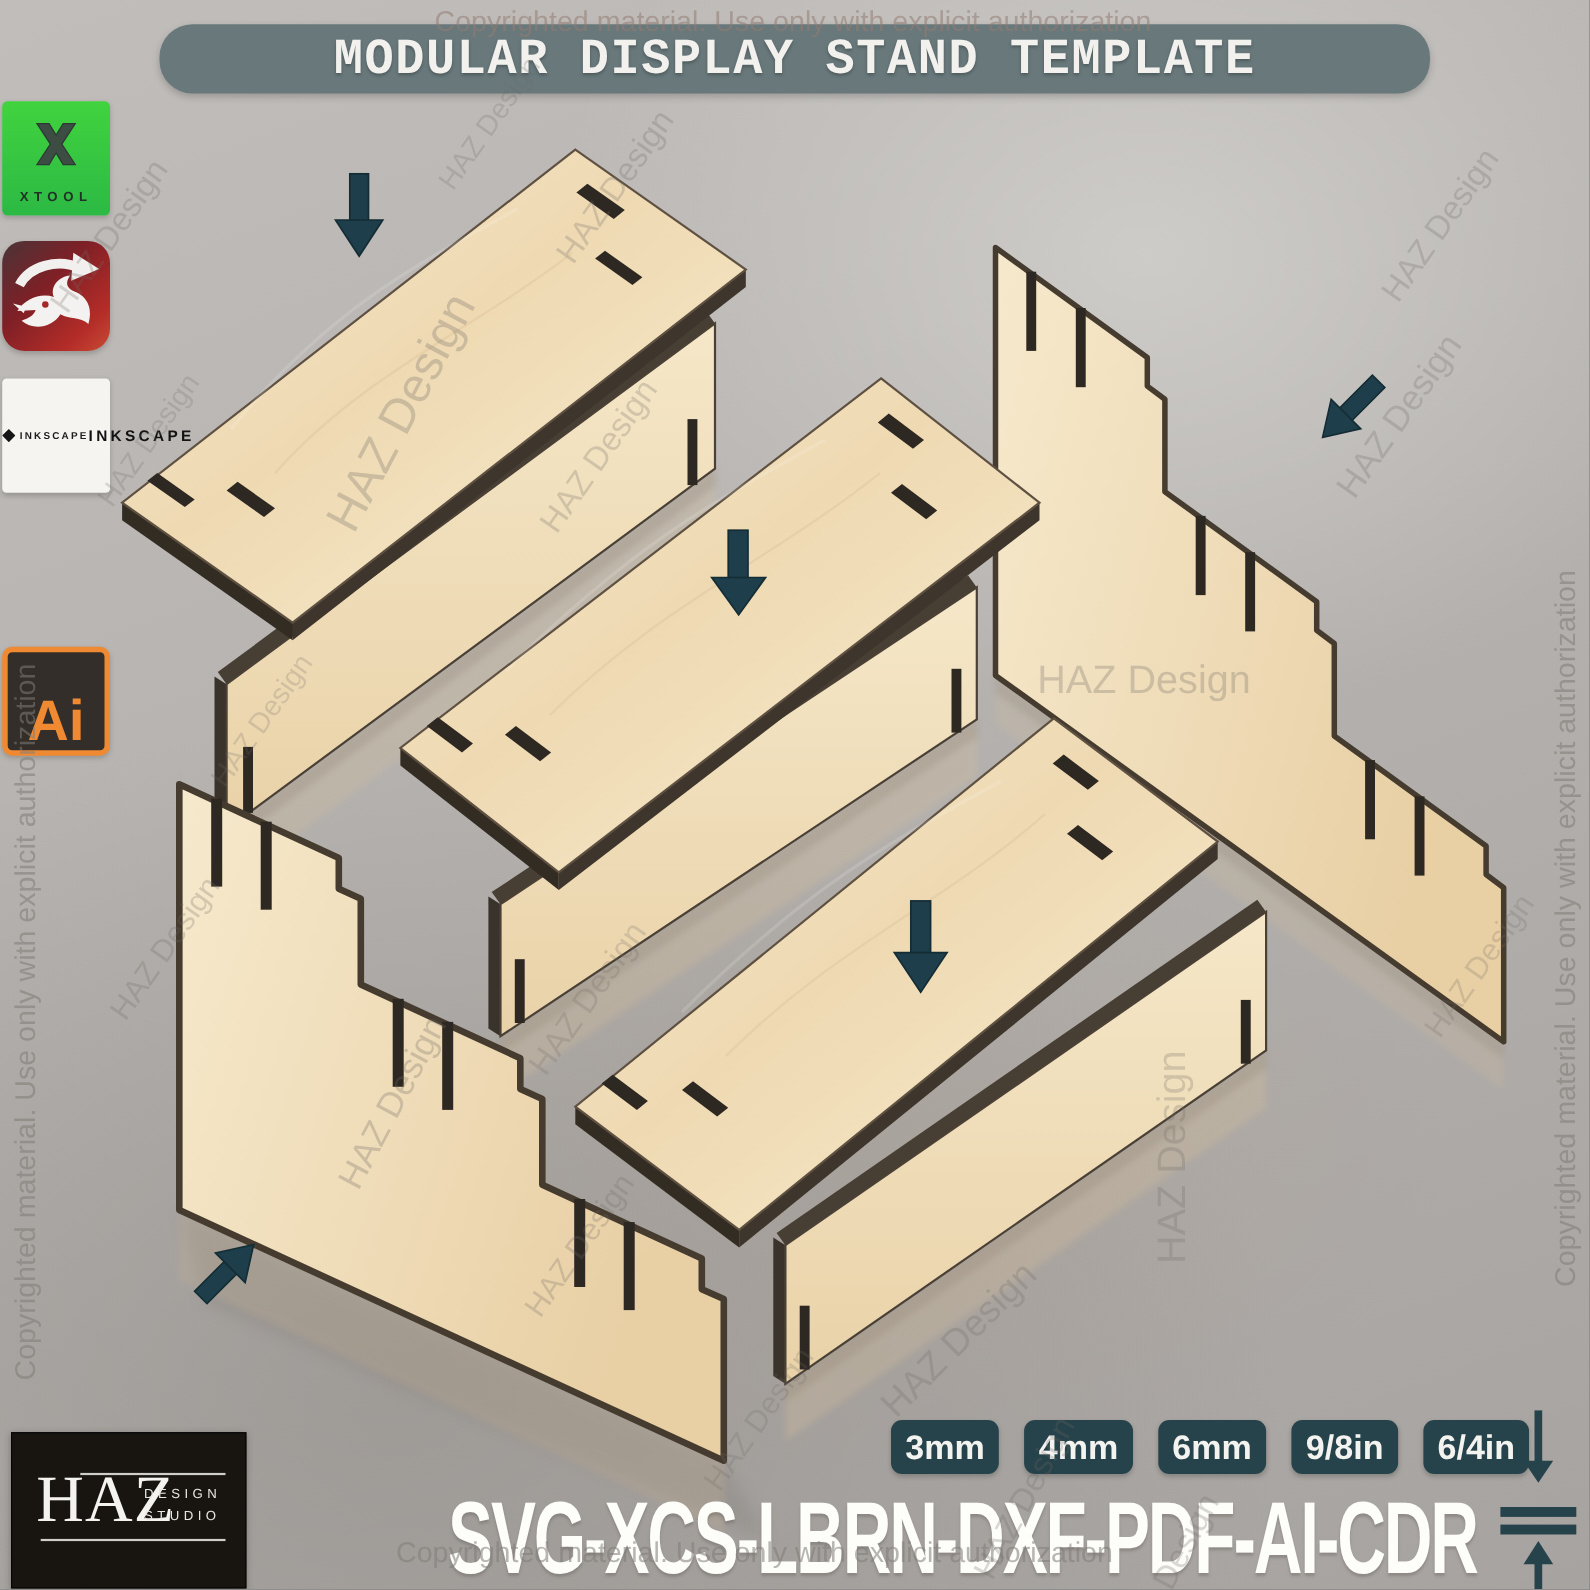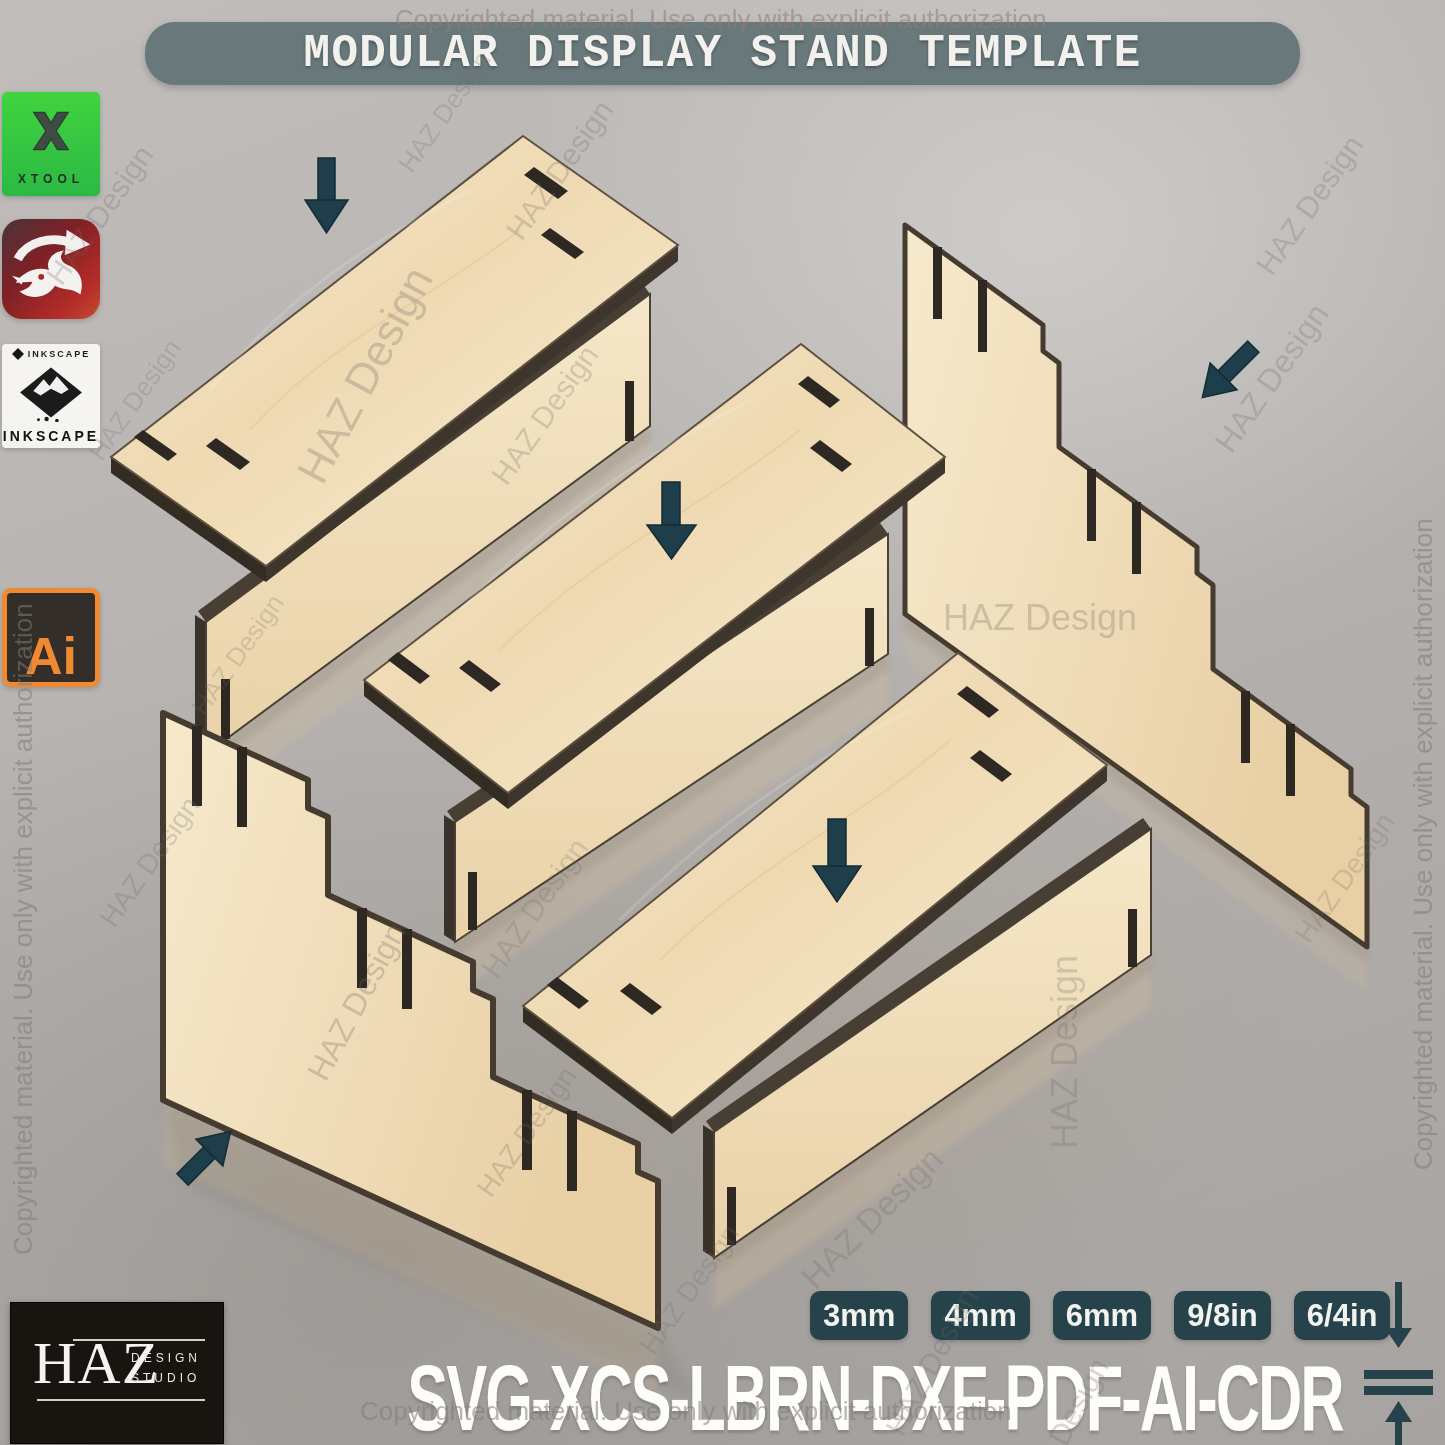--- a/index.html
+++ b/index.html
@@ -25,21 +25,21 @@
     transform:scaleX(.96);text-shadow:0 2px 3px rgba(30,35,35,.35);
   }
   
   .appicon{position:absolute;left:2px;width:98px;box-shadow:0 2px 5px rgba(50,50,50,.25);}
   .xtool{top:92px;height:104px;background:linear-gradient(180deg,#41d33f,#2cb944);border-radius:5px;
     display:flex;flex-direction:column;align-items:center;justify-content:center;}
   .xtool .xlabel{font-size:12px;font-weight:bold;letter-spacing:5px;color:#223029;margin-top:12px;}
   .lightburn{top:219px;height:100px;border-radius:20px;
     background:linear-gradient(135deg,#4a3438 0%,#7e2026 40%,#b32c28 78%,#c84b34 100%);}
   .inkscape{top:344px;height:104px;background:#f5f4f1;border-radius:4px;
-    display:flex;flex-direction:column;align-items:center;justify-content:space-between;padding:4px 0;box-sizing:border-box;}
+    display:flex;flex-direction:row;align-items:center;justify-content:space-between;padding:4px 0;box-sizing:border-box;}
   .ink-top{display:flex;align-items:center;gap:4px;font-size:9px;font-weight:bold;letter-spacing:2px;color:#1c1c1c;}
   .ink-bottom{font-size:14px;font-weight:bold;letter-spacing:3px;color:#121212;}
   .glowforge{top:468px;height:100px;background:#45b4c3;border-radius:3px;
     display:flex;flex-direction:column;align-items:center;justify-content:center;}
   .glowforge .gflabel{color:#fff;font-size:20px;margin-top:-2px;}
   .glowforge sup{font-size:8px;}
   .adobe-ai{top:588px;height:99px;background:#332e29;border:5px solid #ef8a33;border-radius:9px;box-sizing:border-box;
     display:flex;align-items:flex-end;justify-content:center;}
   .adobe-ai span{color:#ef8a33;font-size:52px;font-weight:bold;line-height:1;}
   

